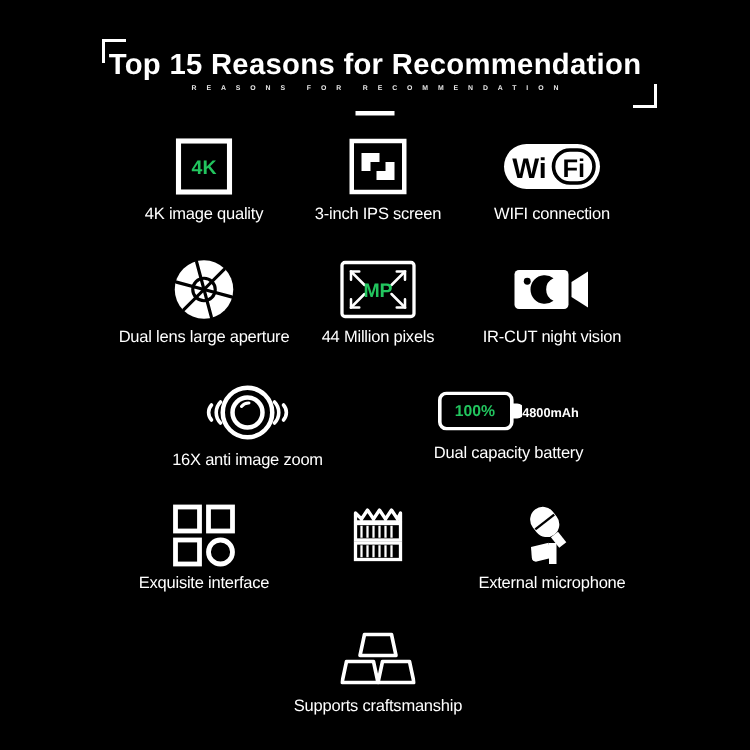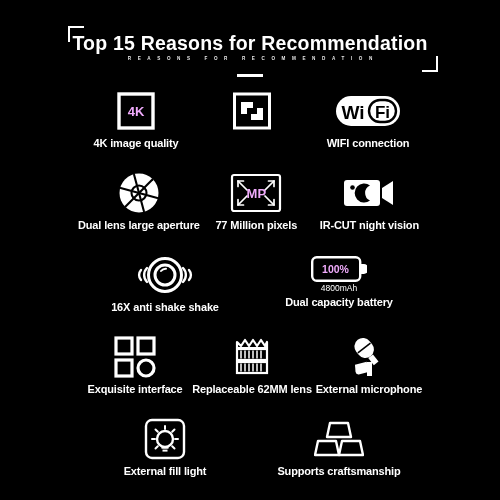--- a/index.html
+++ b/index.html
@@ -108,44 +108,44 @@
     height: 46px;
     display: flex;
     align-items: center;
     justify-content: center;
     position: relative;
   }
   .icon-wrap svg { display: block; }
   .cell-label {
     margin-top: 3px;
     font-size: 11px;
-    font-weight: bold;
+    font-weight: normal;
     color: #ffffff;
     text-align: left;
     white-space: nowrap;
     letter-spacing: -0.15px;
   }
   .sub-label {
     font-size: 8.5px;
-    font-weight: normal;
+    font-weight: bold;
     color: #ffffff;
     text-align: center;
     white-space: nowrap;
     line-height: 9px;
     margin-top: 0px;
   }
   .icon-box-text {
     position: absolute;
     left: 0; top: 0; right: 0; bottom: 0;
     display: flex;
     align-items: center;
     justify-content: center;
     font-size: 13px;
     font-weight: bold;
-    color: #f0abfc;
+    color: #22c55e;
     pointer-events: none;
   }
 </style>
 </head>
 <body>
 
 <div id="poster">
 
   <div class="header">
     <div class="corner corner-tl"></div>
@@ -170,20 +170,21 @@
       </div>
 
       <div class="cell">
         <div class="icon-wrap">
           <svg width="40" height="38" viewBox="0 0 40 38">
             <rect x="2.5" y="2" width="35" height="34" fill="none" stroke="#fff" stroke-width="3"></rect>
             <path d="M9 22 L9 10 L21 10 L21 16 L15 16 L15 22 Z" fill="#fff"></path>
             <path d="M31 16 L31 28 L19 28 L19 22 L25 22 L25 16 Z" fill="#fff"></path>
           </svg>
         </div>
+        <div class="cell-label">3-inch IPS screen</div>
       </div>
 
       <div class="cell">
         <div class="icon-wrap">
           <svg width="66" height="32" viewBox="0 0 66 32">
             <rect x="1" y="1" width="64" height="30" rx="15" ry="15" fill="#fff"></rect>
             <text x="18" y="23.5" text-anchor="middle" font-family="Liberation Sans, sans-serif" font-size="19" font-weight="bold" fill="#000">Wi</text>
             <rect x="34" y="5" width="27" height="22" rx="11" ry="11" fill="none" stroke="#000" stroke-width="2.4"></rect>
             <text x="47.5" y="23" text-anchor="middle" font-family="Liberation Sans, sans-serif" font-size="17" font-weight="bold" fill="#000">Fi</text>
           </svg>
@@ -225,21 +226,21 @@
               <line x1="44" y1="8" x2="35" y2="17"></line>
               <polyline points="38.5,8 44,8 44,13.5"></polyline>
               <line x1="8" y1="32" x2="17" y2="23"></line>
               <polyline points="8,26.5 8,32 13.5,32"></polyline>
               <line x1="44" y1="32" x2="35" y2="23"></line>
               <polyline points="38.5,32 44,32 44,26.5"></polyline>
             </g>
           </svg>
           <div class="icon-box-text">MP</div>
         </div>
-        <div class="cell-label">77 Million pixels</div>
+        <div class="cell-label">44 Million pixels</div>
       </div>
 
       <div class="cell">
         <div class="icon-wrap">
           <svg width="52" height="34" viewBox="0 0 52 34">
             <rect x="1" y="4" width="36" height="26" rx="3" fill="#fff"></rect>
             <path d="M39 12 L50 5 L50 29 L39 22 Z" fill="#fff"></path>
             <path d="M27 9.5 a9.5 9.5 0 1 0 0 15 a8.2 8.2 0 0 1 0 -15 Z" fill="#000"></path>
             <circle cx="9.5" cy="11.5" r="2.3" fill="#000"></circle>
           </svg>
@@ -259,25 +260,25 @@
             <circle cx="30" cy="20" r="10" fill="none" stroke="#fff" stroke-width="3"></circle>
             <path d="M26 16 a6 6 0 0 1 5 -2.3" fill="none" stroke="#fff" stroke-width="2" stroke-linecap="round"></path>
             <g fill="none" stroke="#fff" stroke-width="2.4" stroke-linecap="round">
               <path d="M12 13 a10 10 0 0 0 0 14"></path>
               <path d="M6 15 a7.5 7.5 0 0 0 0 10"></path>
               <path d="M48 13 a10 10 0 0 1 0 14"></path>
               <path d="M54 15 a7.5 7.5 0 0 1 0 10"></path>
             </g>
           </svg>
         </div>
-        <div class="cell-label">16X anti shake shake</div>
-      </div>
-
-      <div class="cell">
-        <div class="icon-wrap" style="height:44px;flex-direction:column;justify-content:center;">
+        <div class="cell-label">16X anti image zoom</div>
+      </div>
+
+      <div class="cell">
+        <div class="icon-wrap" style="height:44px;flex-direction:row;justify-content:center;">
           <div style="position:relative;display:flex;align-items:center;justify-content:center;">
             <svg width="56" height="26" viewBox="0 0 56 26">
               <rect x="1.2" y="1.2" width="48" height="23.6" rx="4.5" fill="none" stroke="#fff" stroke-width="2.4"></rect>
               <path d="M49.2 8 h3.6 a3 3 0 0 1 0 10 h-3.6 Z" fill="#fff"></path>
             </svg>
             <div class="icon-box-text" style="font-size:10.5px;padding-right:7px;">100%</div>
           </div>
           <div class="sub-label" style="margin-top:2px;">4800mAh</div>
         </div>
         <div class="cell-label" style="margin-top:0px;">Dual capacity battery</div>
@@ -316,21 +317,20 @@
             <g stroke="#fff" stroke-width="1.5">
               <line x1="9" y1="27.5" x2="9" y2="35.5"></line>
               <line x1="13" y1="27.5" x2="13" y2="35.5"></line>
               <line x1="17" y1="27.5" x2="17" y2="35.5"></line>
               <line x1="21" y1="27.5" x2="21" y2="35.5"></line>
               <line x1="25" y1="27.5" x2="25" y2="35.5"></line>
               <line x1="29" y1="27.5" x2="29" y2="35.5"></line>
             </g>
           </svg>
         </div>
-        <div class="cell-label">Replaceable 62MM lens</div>
       </div>
 
       <div class="cell">
         <div class="icon-wrap">
           <svg width="46" height="44" viewBox="0 0 46 44">
             <g transform="rotate(-38 23 20)">
               <rect x="15" y="1" width="17" height="21" rx="8.5" fill="#fff"></rect>
               <line x1="15.5" y1="11.5" x2="31.5" y2="11.5" stroke="#000" stroke-width="1.6"></line>
               <rect x="20.5" y="22" width="6" height="9" fill="#fff"></rect>
               <path d="M6 19 L17 24 L12 33 L3 29 a3 3 0 0 1 -1 -4 Z" fill="#fff"></path>
@@ -338,40 +338,20 @@
             <path d="M21 27 h5 v14 h-5 Z" fill="#fff"></path>
           </svg>
         </div>
         <div class="cell-label">External microphone</div>
       </div>
 
     </div>
 
     <div class="row">
 
-      <div class="cell">
-        <div class="icon-wrap">
-          <svg width="42" height="42" viewBox="0 0 42 42">
-            <rect x="2" y="2" width="38" height="38" rx="6" fill="none" stroke="#fff" stroke-width="2.4"></rect>
-            <circle cx="21" cy="21" r="8" fill="none" stroke="#fff" stroke-width="2.4"></circle>
-            <rect x="17.5" y="28.5" width="7" height="2.2" fill="#fff"></rect>
-            <rect x="18.5" y="31.6" width="5" height="2" fill="#fff"></rect>
-            <g stroke="#fff" stroke-width="2" stroke-linecap="round">
-              <line x1="21" y1="8" x2="21" y2="11"></line>
-              <line x1="11.5" y1="11.5" x2="13.8" y2="13.8"></line>
-              <line x1="30.5" y1="11.5" x2="28.2" y2="13.8"></line>
-              <line x1="8" y1="21" x2="11" y2="21"></line>
-              <line x1="34" y1="21" x2="31" y2="21"></line>
-              <line x1="11.5" y1="30.5" x2="13.8" y2="28.2"></line>
-              <line x1="30.5" y1="30.5" x2="28.2" y2="28.2"></line>
-            </g>
-          </svg>
-        </div>
-        <div class="cell-label">External fill light</div>
-      </div>
 
       <div class="cell">
         <div class="icon-wrap">
           <svg width="50" height="42" viewBox="0 0 50 42">
             <path d="M16 5 H34 L37 19 H13 Z" fill="none" stroke="#fff" stroke-width="2.4" stroke-linejoin="round"></path>
             <path d="M4 23 H22 L25 37 H1 Z" fill="none" stroke="#fff" stroke-width="2.4" stroke-linejoin="round"></path>
             <path d="M28 23 H46 L49 37 H25 Z" fill="none" stroke="#fff" stroke-width="2.4" stroke-linejoin="round"></path>
           </svg>
         </div>
         <div class="cell-label">Supports craftsmanship</div>

